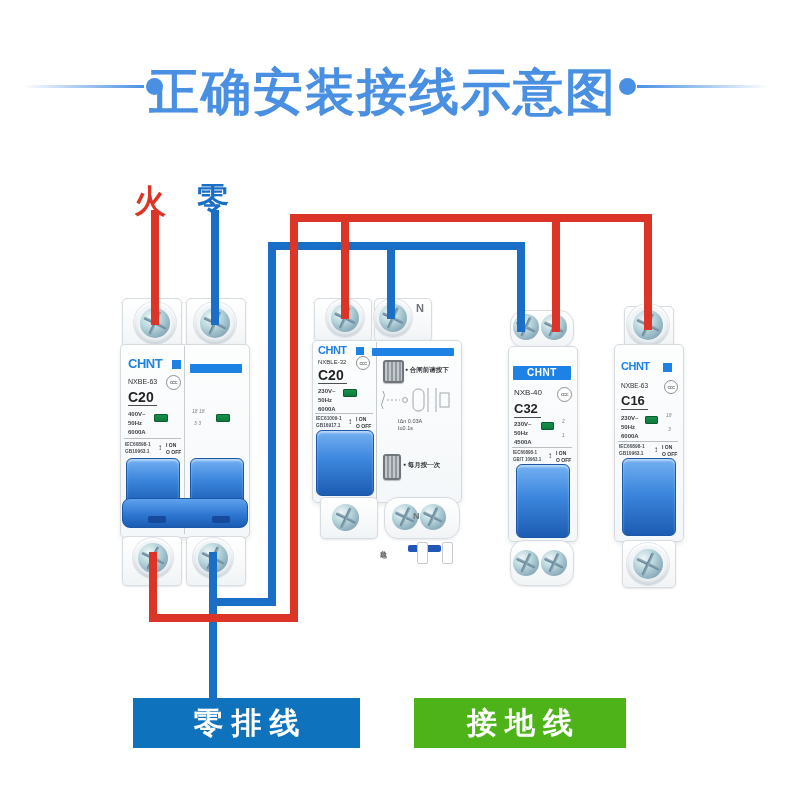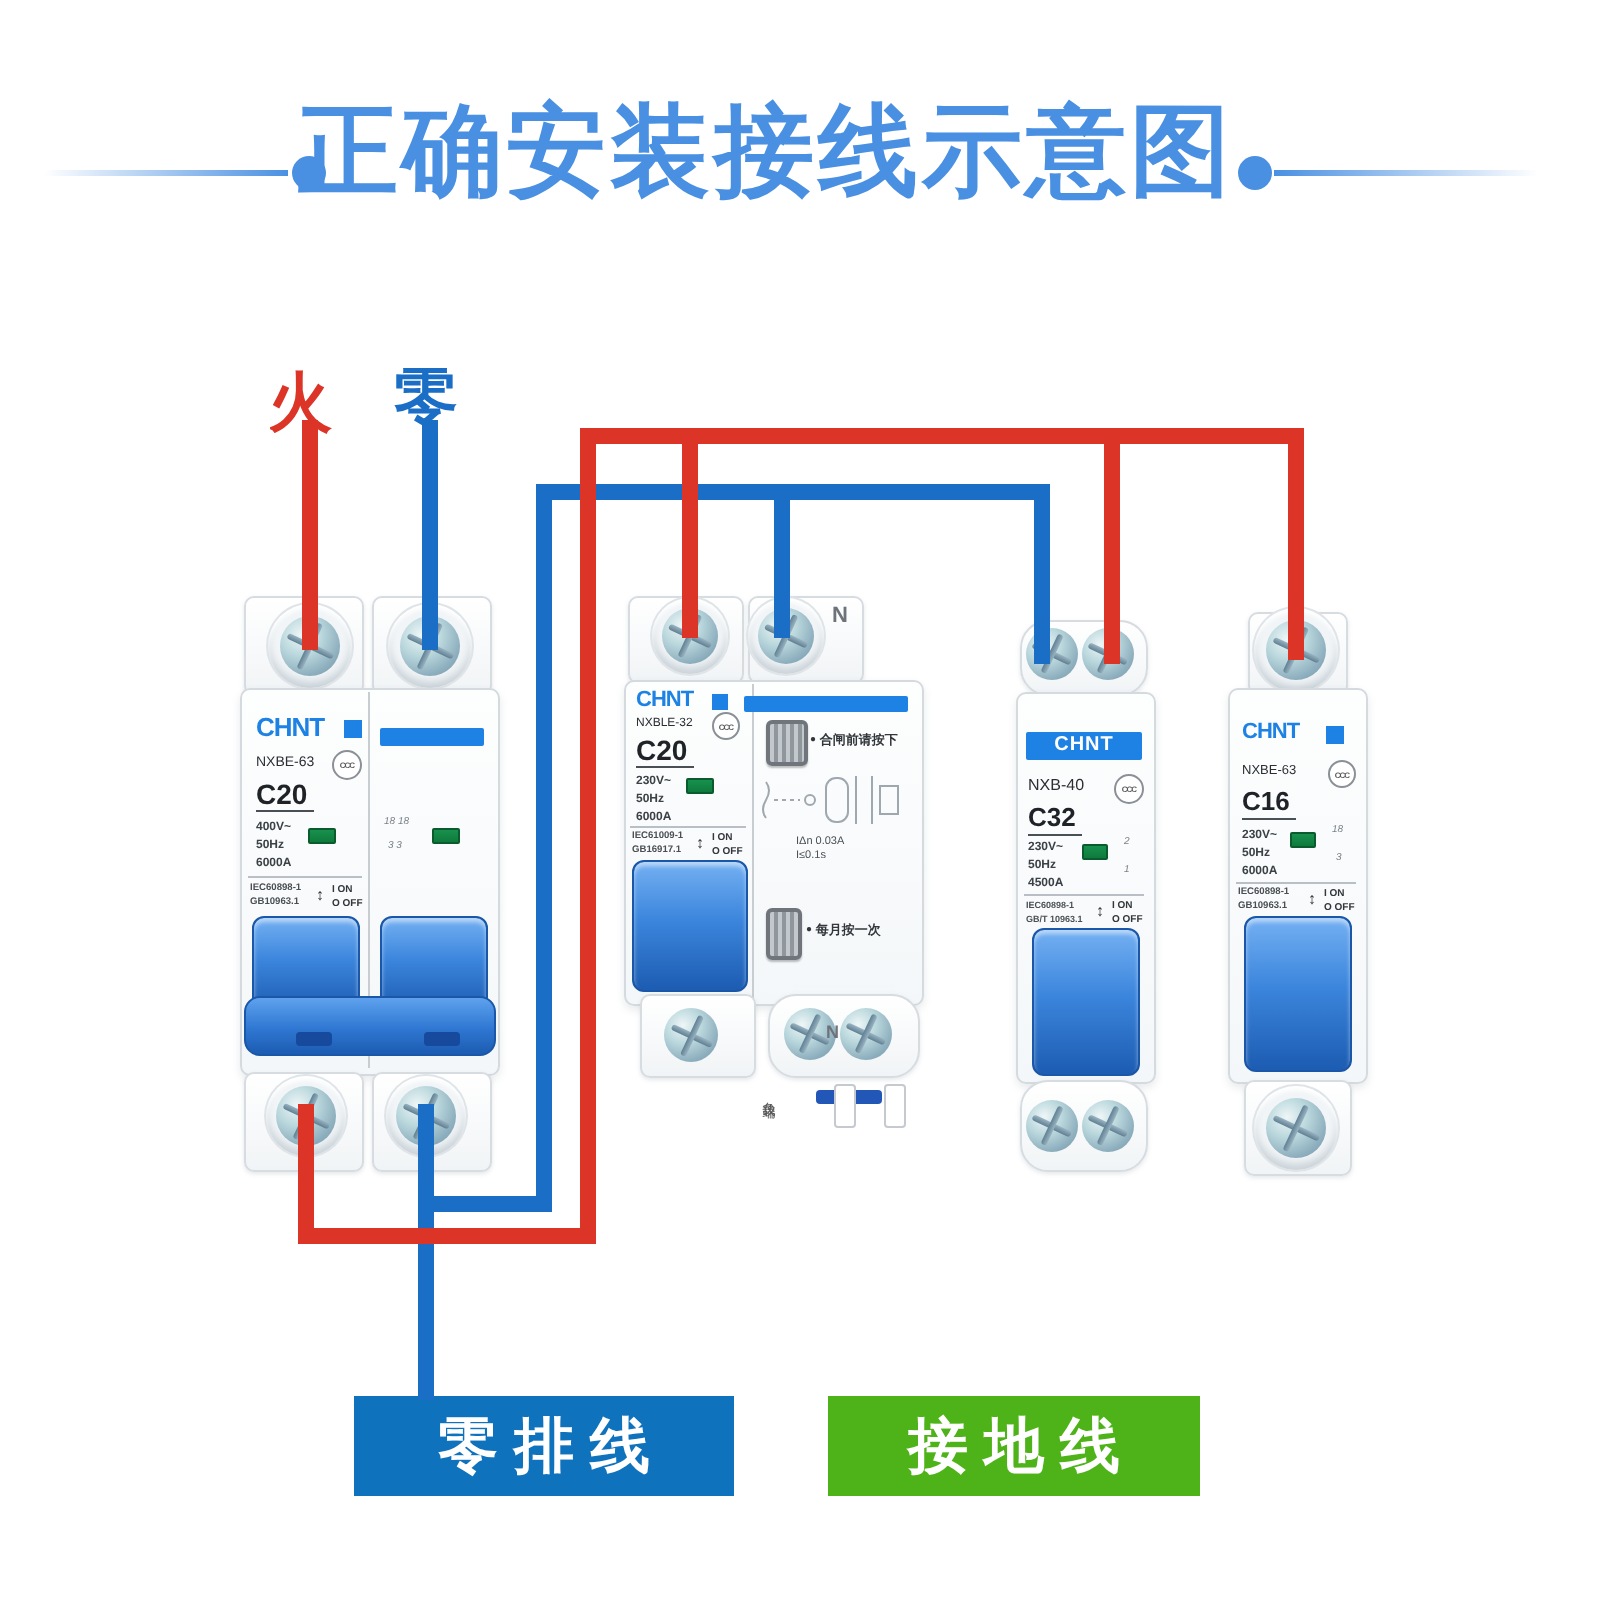--- a/index.html
+++ b/index.html
@@ -60,21 +60,21 @@
   svg.wires{position:absolute;left:0;top:0;z-index:6;pointer-events:none;}
   .z2{z-index:2;} .z7{z-index:7;}
 </style>
 </head>
 <body>
 
 <div id="stage">
 
   <div class="abs deco-line-l" style="left:22px;top:85px;width:122px;"></div>
   <div class="abs deco-dot" style="left:146px;top:78px;"></div>
-  <div class="abs title" style="left:383px;top:76px;transform:translate(-50%,-50%);">正确安装接线示意图</div>
+  <div class="abs title" style="left:383px;top:92px;transform:translate(-50%,-50%);">正确安装接线示意图</div>
   <div class="abs deco-dot" style="left:619px;top:78px;"></div>
   <div class="abs deco-line-r" style="left:637px;top:85px;width:132px;"></div>
 
   <div class="abs wire-label lab-red z7" style="left:134px;top:180px;">火</div>
   <div class="abs wire-label lab-blue z7" style="left:197px;top:178px;">零</div>
 
   <div class="abs z2" style="left:120px;top:298px;width:128px;height:286px;">
     <div class="abs tab" style="left:2px;top:0;width:58px;height:48px;"></div>
     <div class="abs tab" style="left:66px;top:0;width:58px;height:48px;"></div>
     <div class="abs boss" style="left:14px;top:4px;width:42px;height:42px;"></div>
@@ -235,16 +235,16 @@
       <path class="wire-blue" d="M213,552 L213,700"></path>
       <path class="wire-blue" d="M213,602 L272,602 L272,246 L521,246 L521,332"></path>
       <path class="wire-blue" d="M391,246 L391,319"></path>
       <path class="wire-red" d="M155,210 L155,325"></path>
       <path class="wire-red" d="M153,552 L153,618 L294,618 L294,218 L648,218 L648,330"></path>
       <path class="wire-red" d="M345,218 L345,319"></path>
       <path class="wire-red" d="M556,218 L556,332"></path>
     </g>
   </svg>
 
-  <div class="abs busbox box-blue z2" style="left:133px;top:698px;width:190px;height:50px;margin-left:44px;">零排线</div>
-  <div class="abs busbox box-green z2" style="left:414px;top:698px;width:186px;height:50px;">接地线</div>
+  <div class="abs busbox box-blue z2" style="left:133px;top:698px;width:227px;height:50px;">零排线</div>
+  <div class="abs busbox box-green z2" style="left:414px;top:698px;width:212px;height:50px;">接地线</div>
 
 </div>
 
 </body></html>

